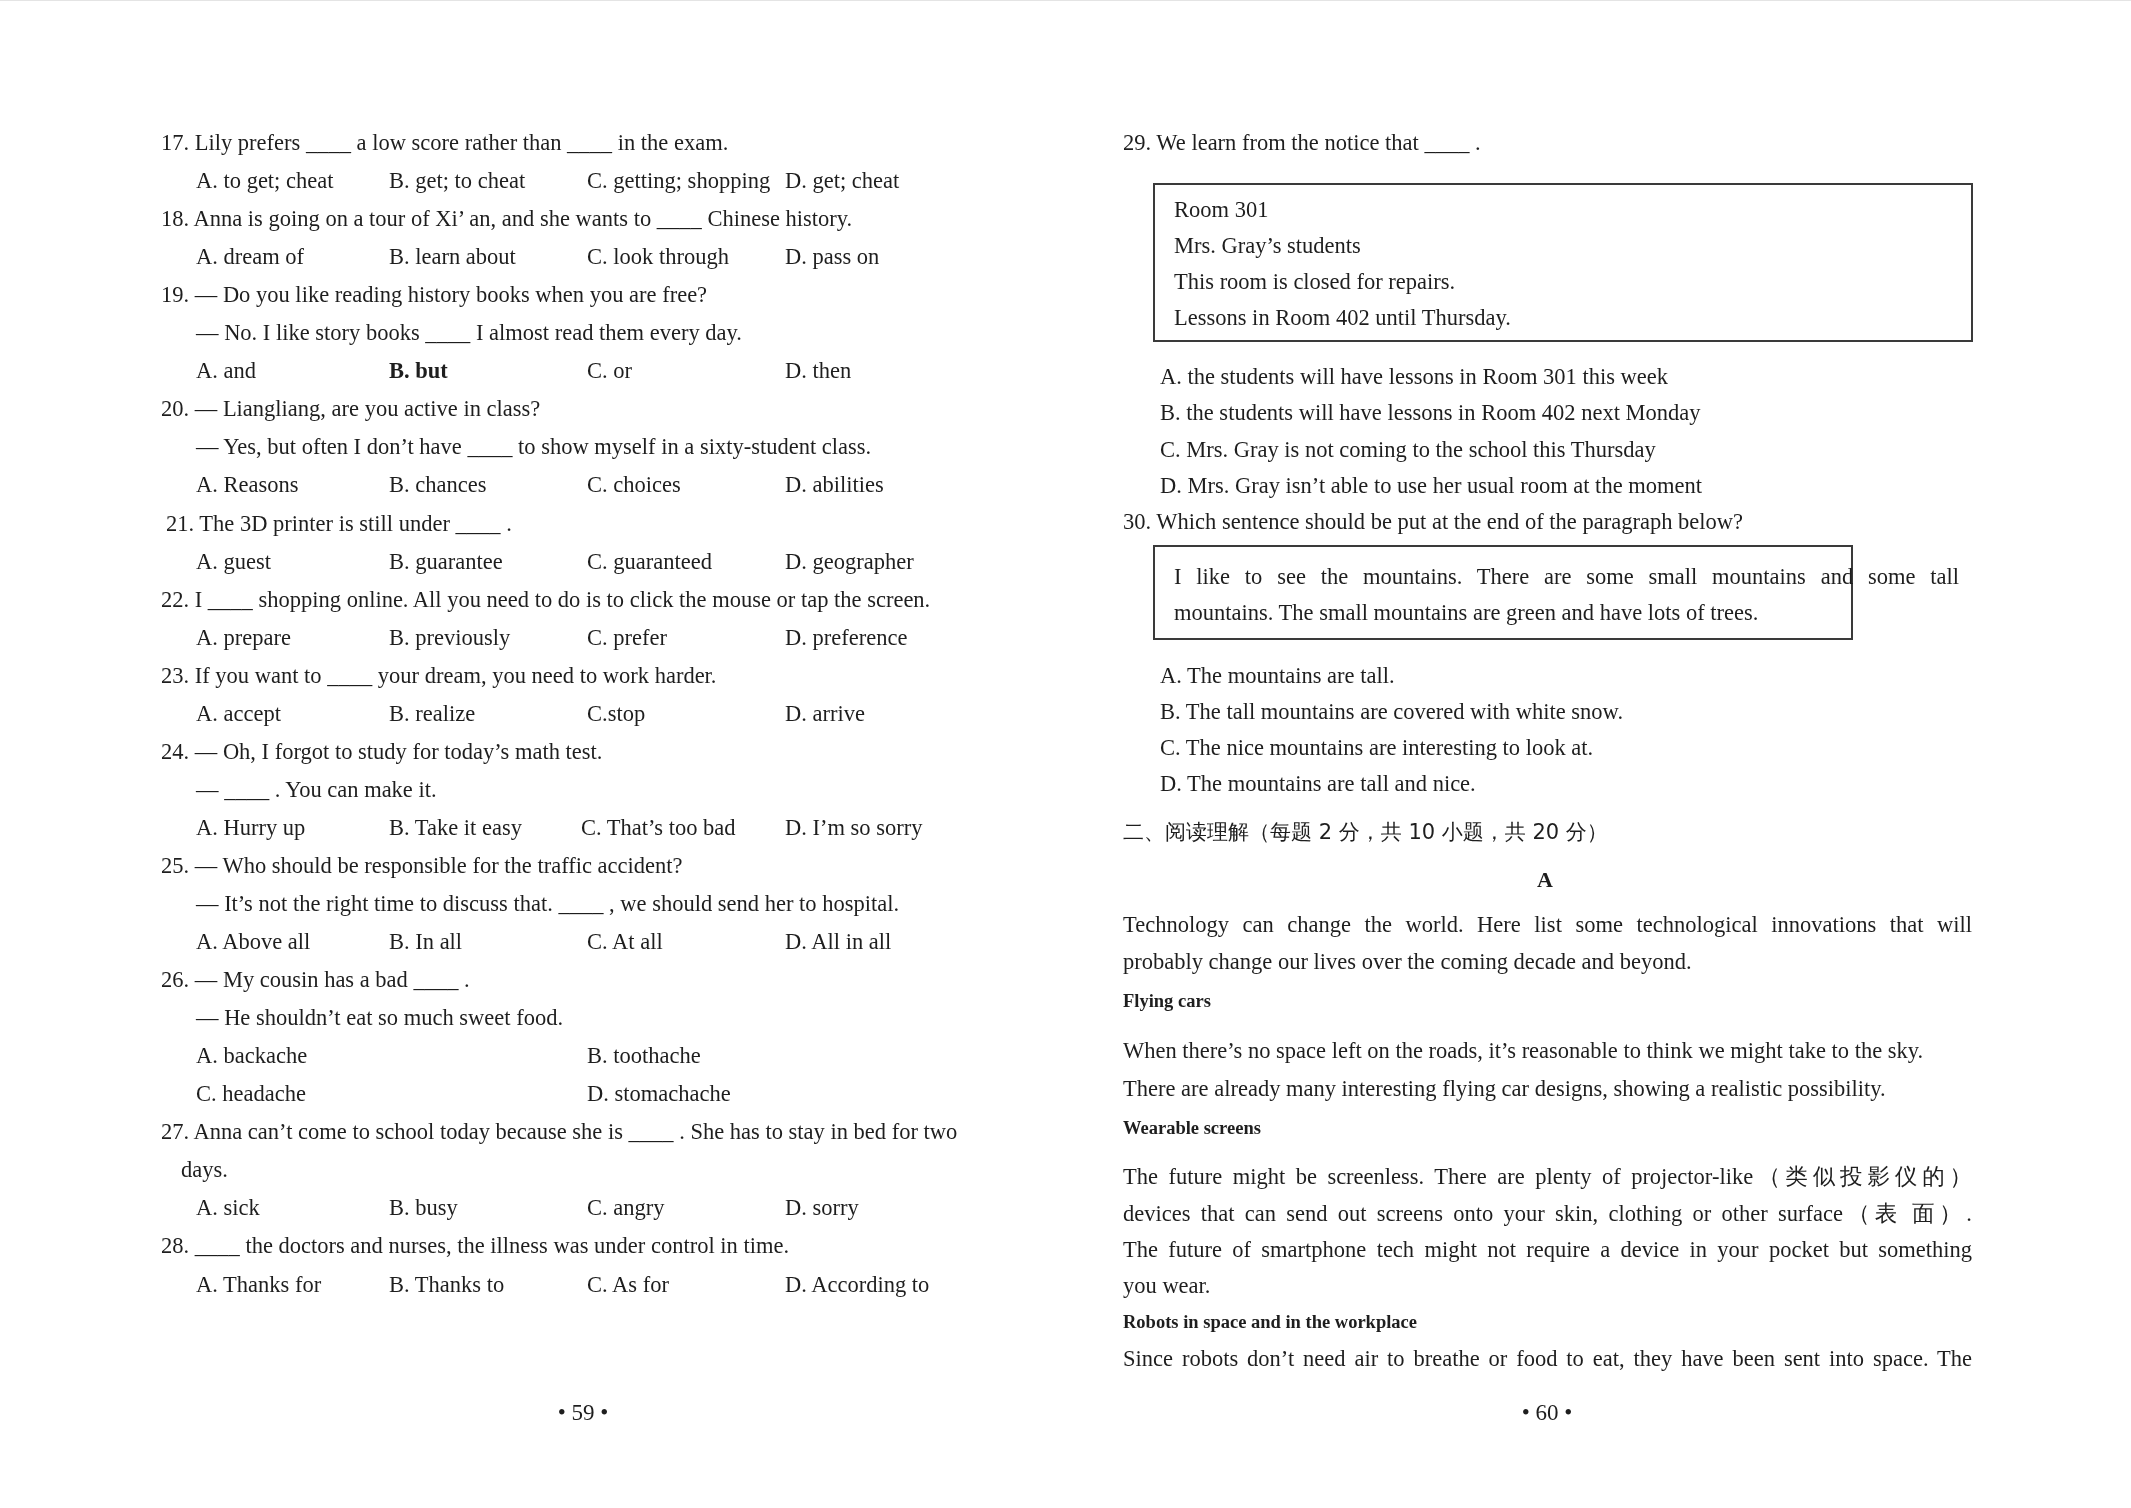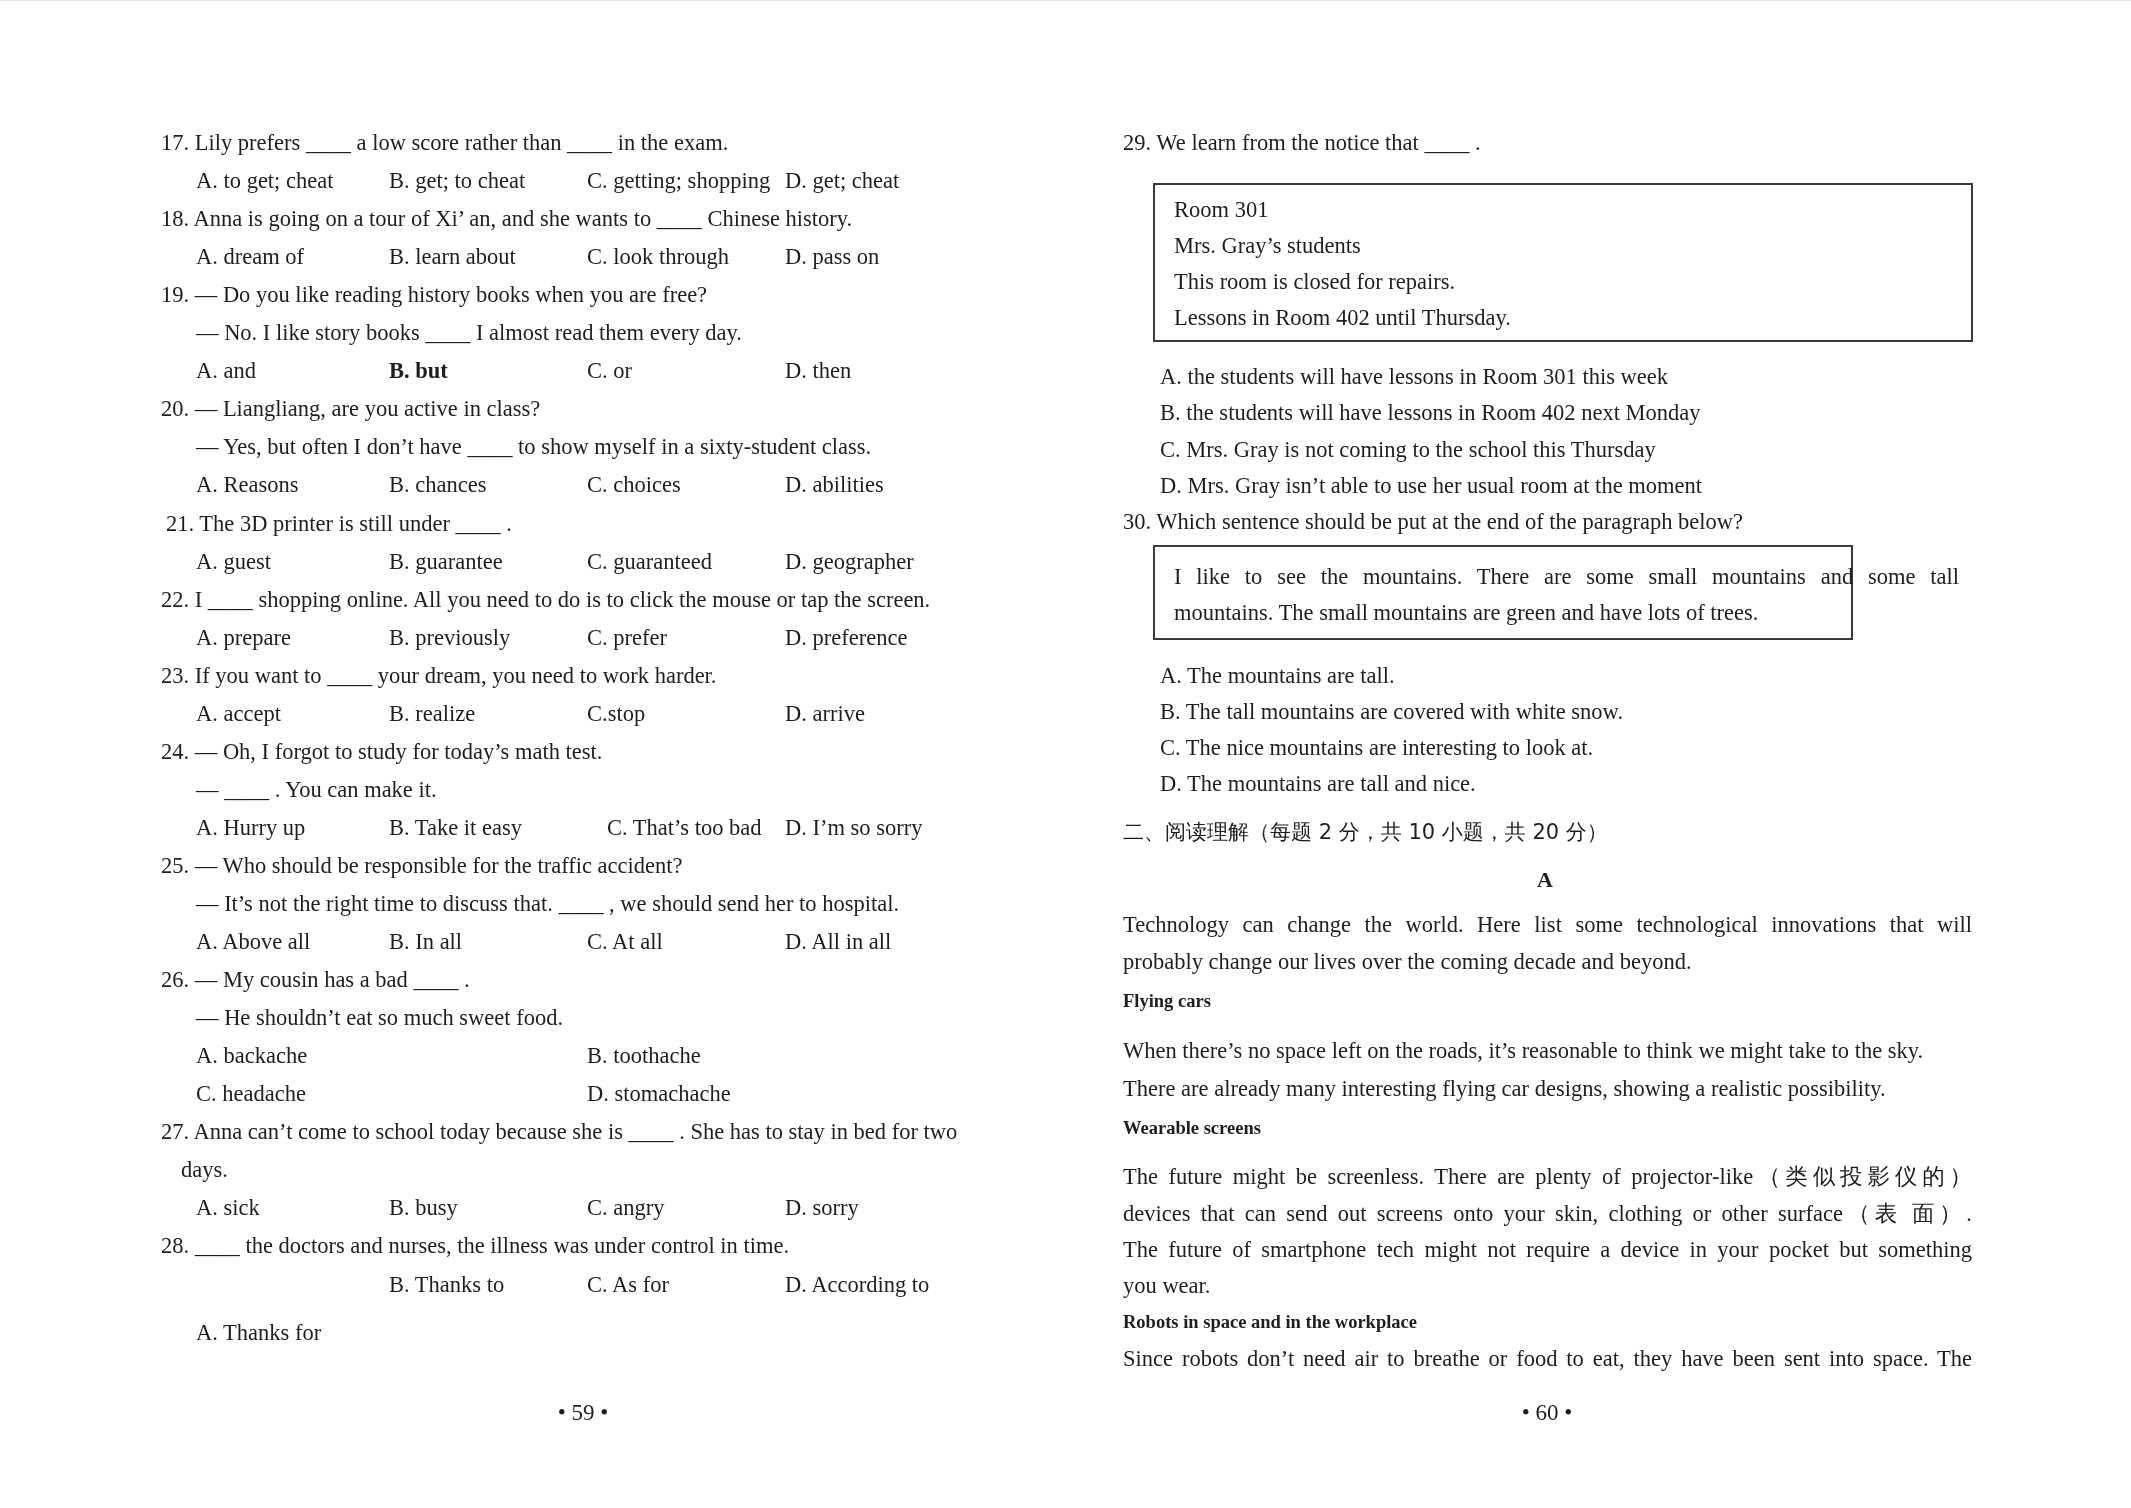--- a/index.html
+++ b/index.html
@@ -55,42 +55,42 @@
     <div class="opt" style="left: 785px; top: 637.65px;">D. preference</div>
     <div class="ln" style="left: 161px; top: 675.7px;">23. If you want to ____ your dream, you need to work harder.</div>
     <div class="opt" style="left: 196px; top: 713.75px;">A. accept</div>
     <div class="opt" style="left: 389px; top: 713.75px;">B. realize</div>
     <div class="opt" style="left: 587px; top: 713.75px;">C.stop</div>
     <div class="opt" style="left: 785px; top: 713.75px;">D. arrive</div>
     <div class="ln" style="left: 161px; top: 751.8px;">24. — Oh, I forgot to study for today’s math test.</div>
     <div class="ln" style="left: 196px; top: 789.85px;">— ____ . You can make it.</div>
     <div class="opt" style="left: 196px; top: 827.9px;">A. Hurry up</div>
     <div class="opt" style="left: 389px; top: 827.9px;">B. Take it easy</div>
-    <div class="opt" style="left: 607px; top: 827.9px; text-align: center;">C. That’s too bad</div>
+    <div class="opt" style="left: 581px; top: 827.9px; text-align: center;">C. That’s too bad</div>
     <div class="opt" style="left: 785px; top: 827.9px;">D. I’m so sorry</div>
     <div class="ln" style="left: 161px; top: 865.95px;">25. — Who should be responsible for the traffic accident?</div>
     <div class="ln" style="left: 196px; top: 904px;">— It’s not the right time to discuss that. ____ , we should send her to hospital.</div>
     <div class="opt" style="left: 196px; top: 942.05px;">A. Above all</div>
     <div class="opt" style="left: 389px; top: 942.05px;">B. In all</div>
     <div class="opt" style="left: 587px; top: 942.05px;">C. At all</div>
     <div class="opt" style="left: 785px; top: 942.05px;">D. All in all</div>
     <div class="ln" style="left: 161px; top: 980.1px;">26. — My cousin has a bad ____ .</div>
     <div class="ln" style="left: 196px; top: 1018.15px;">— He shouldn’t eat so much sweet food.</div>
     <div class="opt" style="left: 196px; top: 1056.2px;">A. backache</div>
     <div class="opt" style="left: 587px; top: 1056.2px;">B. toothache</div>
     <div class="opt" style="left: 196px; top: 1094.25px;">C. headache</div>
     <div class="opt" style="left: 587px; top: 1094.25px;">D. stomachache</div>
     <div class="ln" style="left: 161px; top: 1132.3px;">27. Anna can’t come to school today because she is ____ . She has to stay in bed for two</div>
     <div class="ln" style="left: 181px; top: 1170.35px;">days.</div>
     <div class="opt" style="left: 196px; top: 1208.4px;">A. sick</div>
     <div class="opt" style="left: 389px; top: 1208.4px;">B. busy</div>
     <div class="opt" style="left: 587px; top: 1208.4px;">C. angry</div>
     <div class="opt" style="left: 785px; top: 1208.4px;">D. sorry</div>
     <div class="ln" style="left: 161px; top: 1246.45px;">28. ____ the doctors and nurses, the illness was under control in time.</div>
-    <div class="opt" style="left: 196px; top: 1284.5px; margin-top: 48px;">A. Thanks for</div>
+    <div class="opt" style="left: 196px; top: 1284.5px;">A. Thanks for</div>
     <div class="opt" style="left: 389px; top: 1284.5px;">B. Thanks to</div>
     <div class="opt" style="left: 587px; top: 1284.5px;">C. As for</div>
     <div class="opt" style="left: 785px; top: 1284.5px;">D. According to</div>
   </div>
 <div id="right-page">
 
   <div class="ln" style="left:1123px;top:143px">29. We learn from the notice that ____ .</div>
   <div class="box" style="left:1153px;top:183px;width:820px;height:159px">
     <div class="ln" style="left:19px;top:25px">Room 301</div>
     <div class="ln" style="left:19px;top:61px">Mrs. Gray’s students</div>

